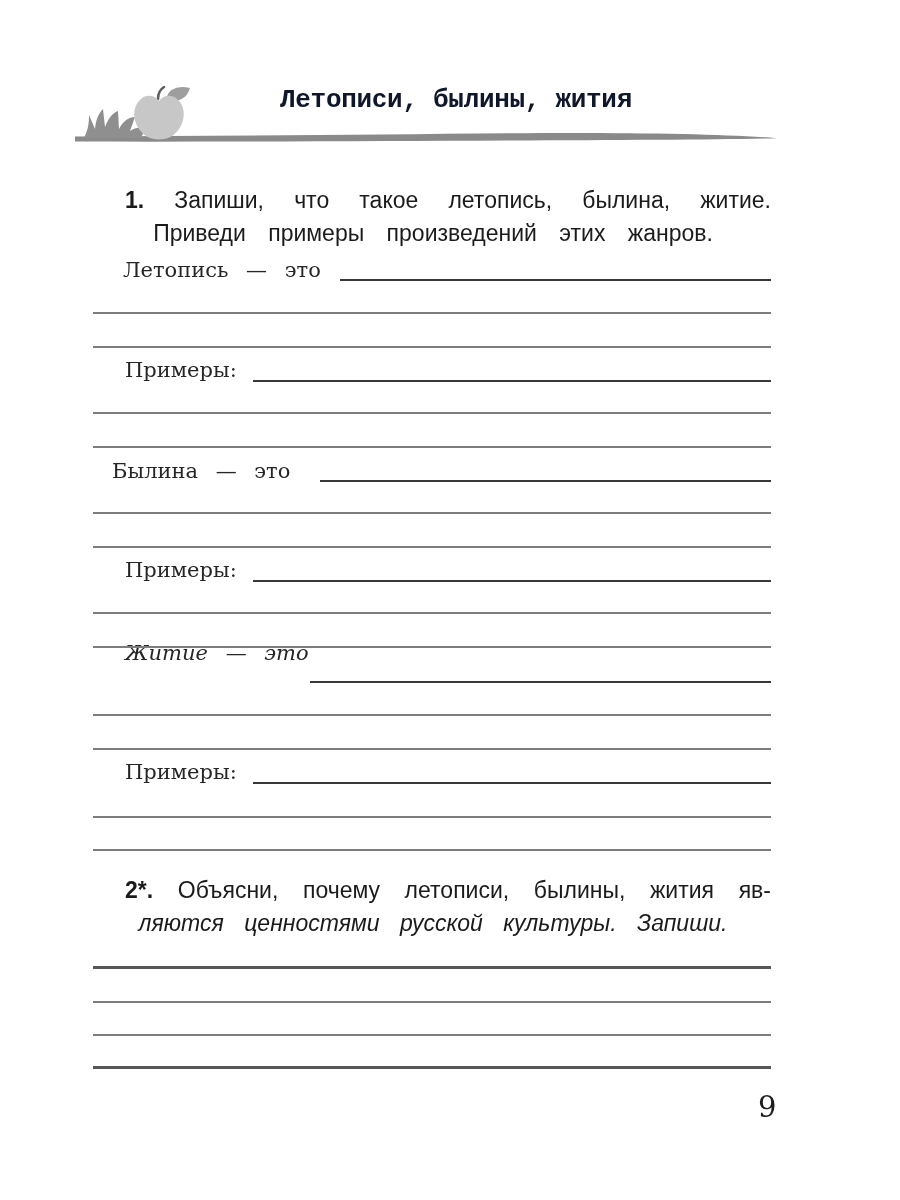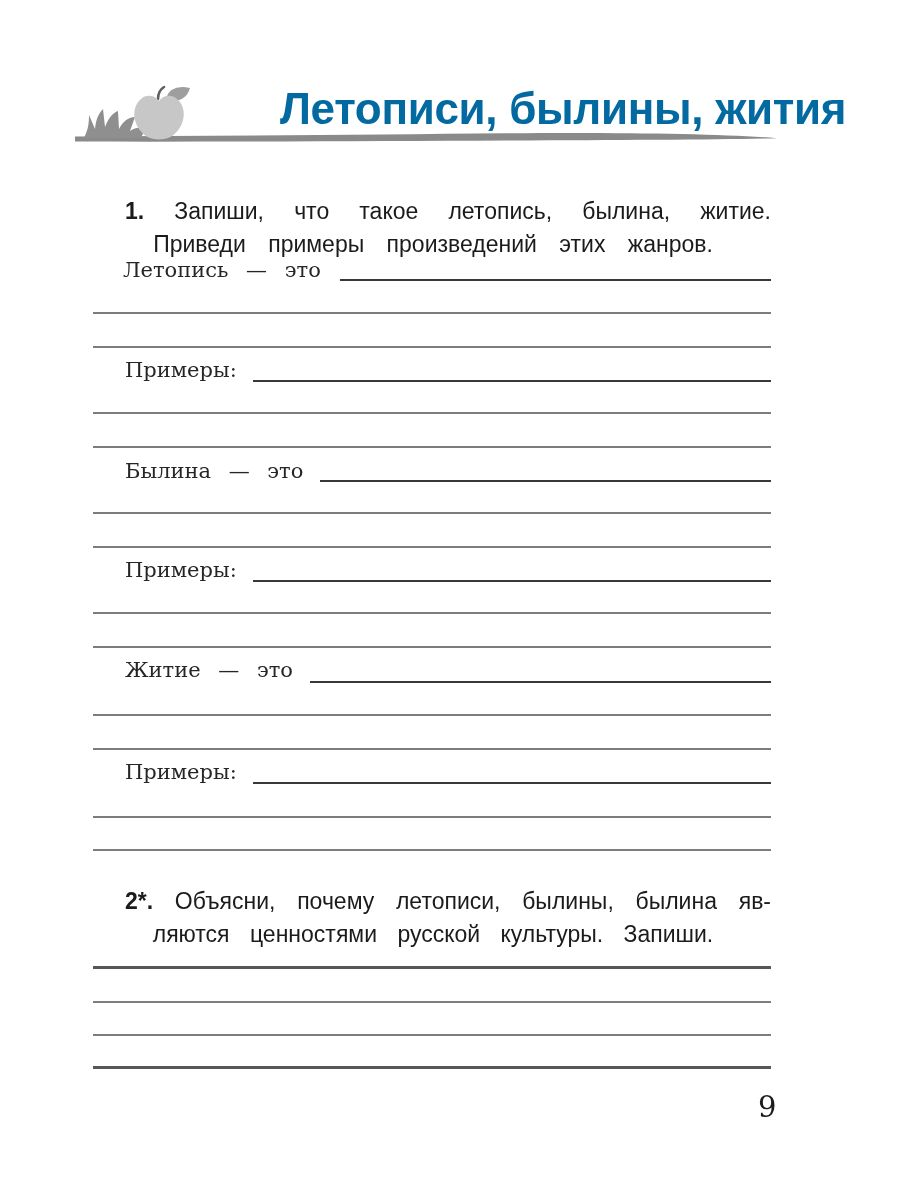--- a/index.html
+++ b/index.html
@@ -10,29 +10,30 @@
     background:#ffffff;
     overflow:hidden;
     font-family:"Liberation Sans", sans-serif;
     color:var(--text,#1d1d1d);
   }
   .abs{position:absolute;}
 
   
   .title{
     font-weight:700;
-    font-size:44px;
+    font-size:26px;
     letter-spacing:-0.3px;
     line-height:1;
-    color:#0369a1;
+    color:#0f172a;
     white-space:nowrap;
+    font-family:Liberation Mono, monospace;
   }
 
   
-  .para{font-size:23px;line-height:33px;color:#1b1b1b;margin-top:11px;}
+  .para{font-size:23px;line-height:33px;color:#1b1b1b;}
   .para .tline1{
     text-align:justify;
     text-align-last:justify;
     padding-left:30px;
     white-space:normal;
   }
   .para .tline2{white-space:nowrap;text-align:center;}
   .tasknum{font-weight:700;}
 
   
@@ -79,23 +80,23 @@
 
   <div class="abs title" style="left:280px;top:87px;">Летописи, былины, жития</div>
 
   <div class="abs para" style="left:95px;top:184px;width:676px;">
     <div class="tline1"><span class="tasknum">1.</span> <span>Запиши, что такое летопись, былина, житие.</span></div>
     <div class="tline2" style="word-spacing:16px;">Приведи примеры произведений этих жанров.</div>
   </div>
 
   <div class="abs flabel" style="left:123px;top:256px;">Летопись — это</div>
   <div class="abs flabel" style="left:125px;top:356px;">Примеры:</div>
-  <div class="abs flabel" style="left:125px;top:457px;">Былина — это</div>
+  <div class="abs flabel" style="left:112px;top:457px;">Былина — это</div>
   <div class="abs flabel" style="left:125px;top:556px;">Примеры:</div>
-  <div class="abs flabel" style="left:125px;top:656px;">Житие — это</div>
+  <div class="abs flabel" style="left:125px;top:639px;font-style:italic;">Житие — это</div>
   <div class="abs flabel" style="left:125px;top:758px;">Примеры:</div>
 
   <div class="abs wline" style="left:340px;top:279px;width:431px;"></div>
   <div class="abs wline" style="left:253px;top:380px;width:518px;"></div>
   <div class="abs wline" style="left:320px;top:480px;width:451px;"></div>
   <div class="abs wline" style="left:253px;top:580px;width:518px;"></div>
   <div class="abs wline" style="left:310px;top:681px;width:461px;"></div>
   <div class="abs wline" style="left:253px;top:782px;width:518px;"></div>
 
   <div class="abs rule" style="left:93px;top:312px;width:678px;"></div>
@@ -105,22 +106,22 @@
   <div class="abs rule" style="left:93px;top:512px;width:678px;"></div>
   <div class="abs rule" style="left:93px;top:546px;width:678px;"></div>
   <div class="abs rule" style="left:93px;top:612px;width:678px;"></div>
   <div class="abs rule" style="left:93px;top:646px;width:678px;"></div>
   <div class="abs rule" style="left:93px;top:714px;width:678px;"></div>
   <div class="abs rule" style="left:93px;top:748px;width:678px;"></div>
   <div class="abs rule" style="left:93px;top:816px;width:678px;"></div>
   <div class="abs rule" style="left:93px;top:849px;width:678px;"></div>
 
   <div class="abs para" style="left:95px;top:874px;width:676px;">
-    <div class="tline1"><span class="tasknum">2*.</span> <span>Объясни, почему летописи, былины, былина яв-</span></div>
-    <div class="tline2" style="word-spacing:14px;">ляются ценностями русской культуры. Запиши.</div>
+    <div class="tline1"><span class="tasknum">2*.</span> <span>Объясни, почему летописи, былины, жития яв-</span></div>
+    <div class="tline2" style="word-spacing:14px;font-style:italic;">ляются ценностями русской культуры. Запиши.</div>
   </div>
 
   <div class="abs rule-dark" style="left:93px;top:966px;width:678px;"></div>
   <div class="abs rule" style="left:93px;top:1001px;width:678px;"></div>
   <div class="abs rule" style="left:93px;top:1034px;width:678px;"></div>
   <div class="abs rule-dark" style="left:93px;top:1066px;width:678px;"></div>
 
   <div class="abs pagenum" style="left:758px;top:1090px;">9</div>
 
 </div>

